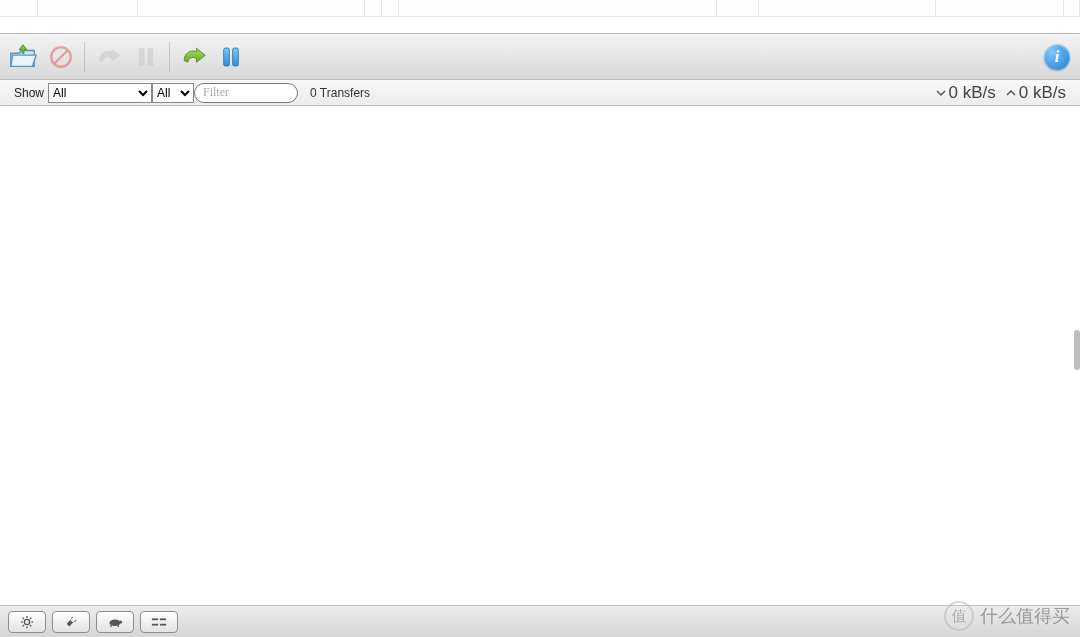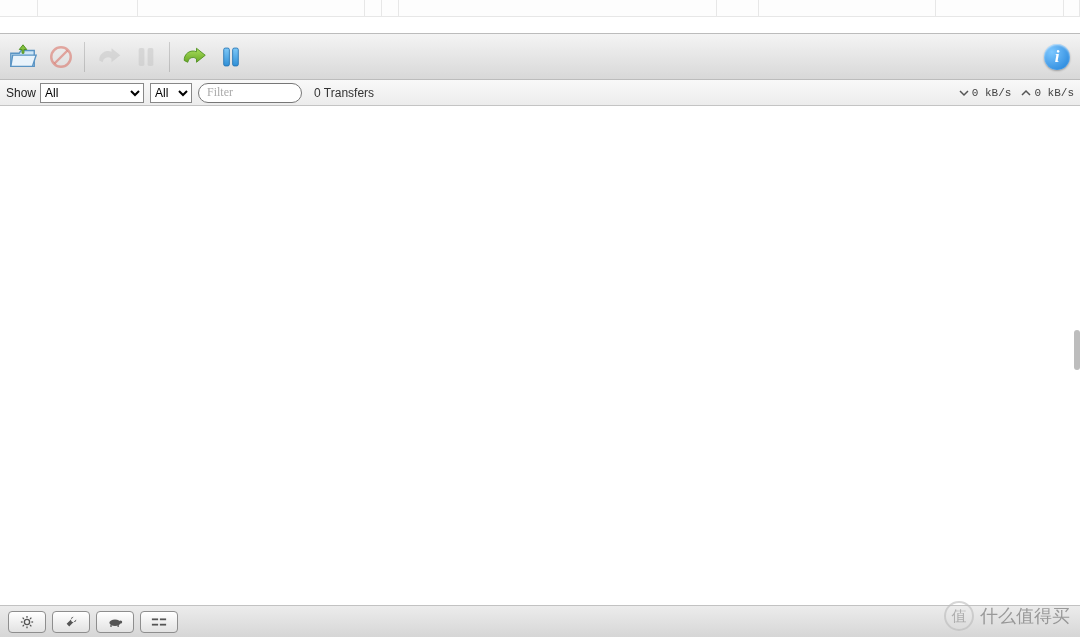--- a/index.html
+++ b/index.html
@@ -58,47 +58,46 @@
   box-shadow: inset 0 1px 2px rgba(255,255,255,0.7), 0 1px 2px rgba(0,0,0,0.3);
   display: flex; align-items: center; justify-content: center;
   color: #fff; font-style: italic; font-family: Georgia, serif; font-weight: bold; font-size: 17px;
 }
 .filterbar {
   height: 26px;
   background: linear-gradient(#f9f9f9, #ececec);
   border-bottom: 1px solid #c4c4c4;
   display: flex;
   align-items: center;
-  padding: 0 6px;
+  padding: 0 14px;
   font-size: 12px;
 }
 .filterbar label { margin-right: 4px; }
 .filterbar select {
   font-size: 12px;
   height: 20px;
   border: 1px solid #888;
   background: #fff;
-  margin-right: 6px;
 }
 .filterbar input[type="text"] {
   font-size: 12px;
   height: 20px;
   width: 104px;
   border: 1px solid #777;
   border-radius: 10px;
   padding: 0 8px;
   color: #333;
   background: #fff;
   margin-right: 12px;
   font-family: Liberation Serif, serif;
 }
 .filterbar input[type="text"]::placeholder { color: #aaa; }
 .transfers-count { color: #333; }
 .fb-spacer { flex: 1; }
-.rate { display: flex; align-items: center; gap: 3px; color: #444; font-size: 11px; margin-left: 10px; font-family: Liberation Mono, monospace; }
+.rate { display: flex; align-items: center; gap: 3px; color: #444; font-size: 17px; margin-left: 10px; }
 .rate svg { width: 10px; height: 10px; }
 .main-area {
   height: 499px;
   background: #fff;
   position: relative;
 }
 .scroll-nub {
   position: absolute;
   right: 0;
   top: 224px;

